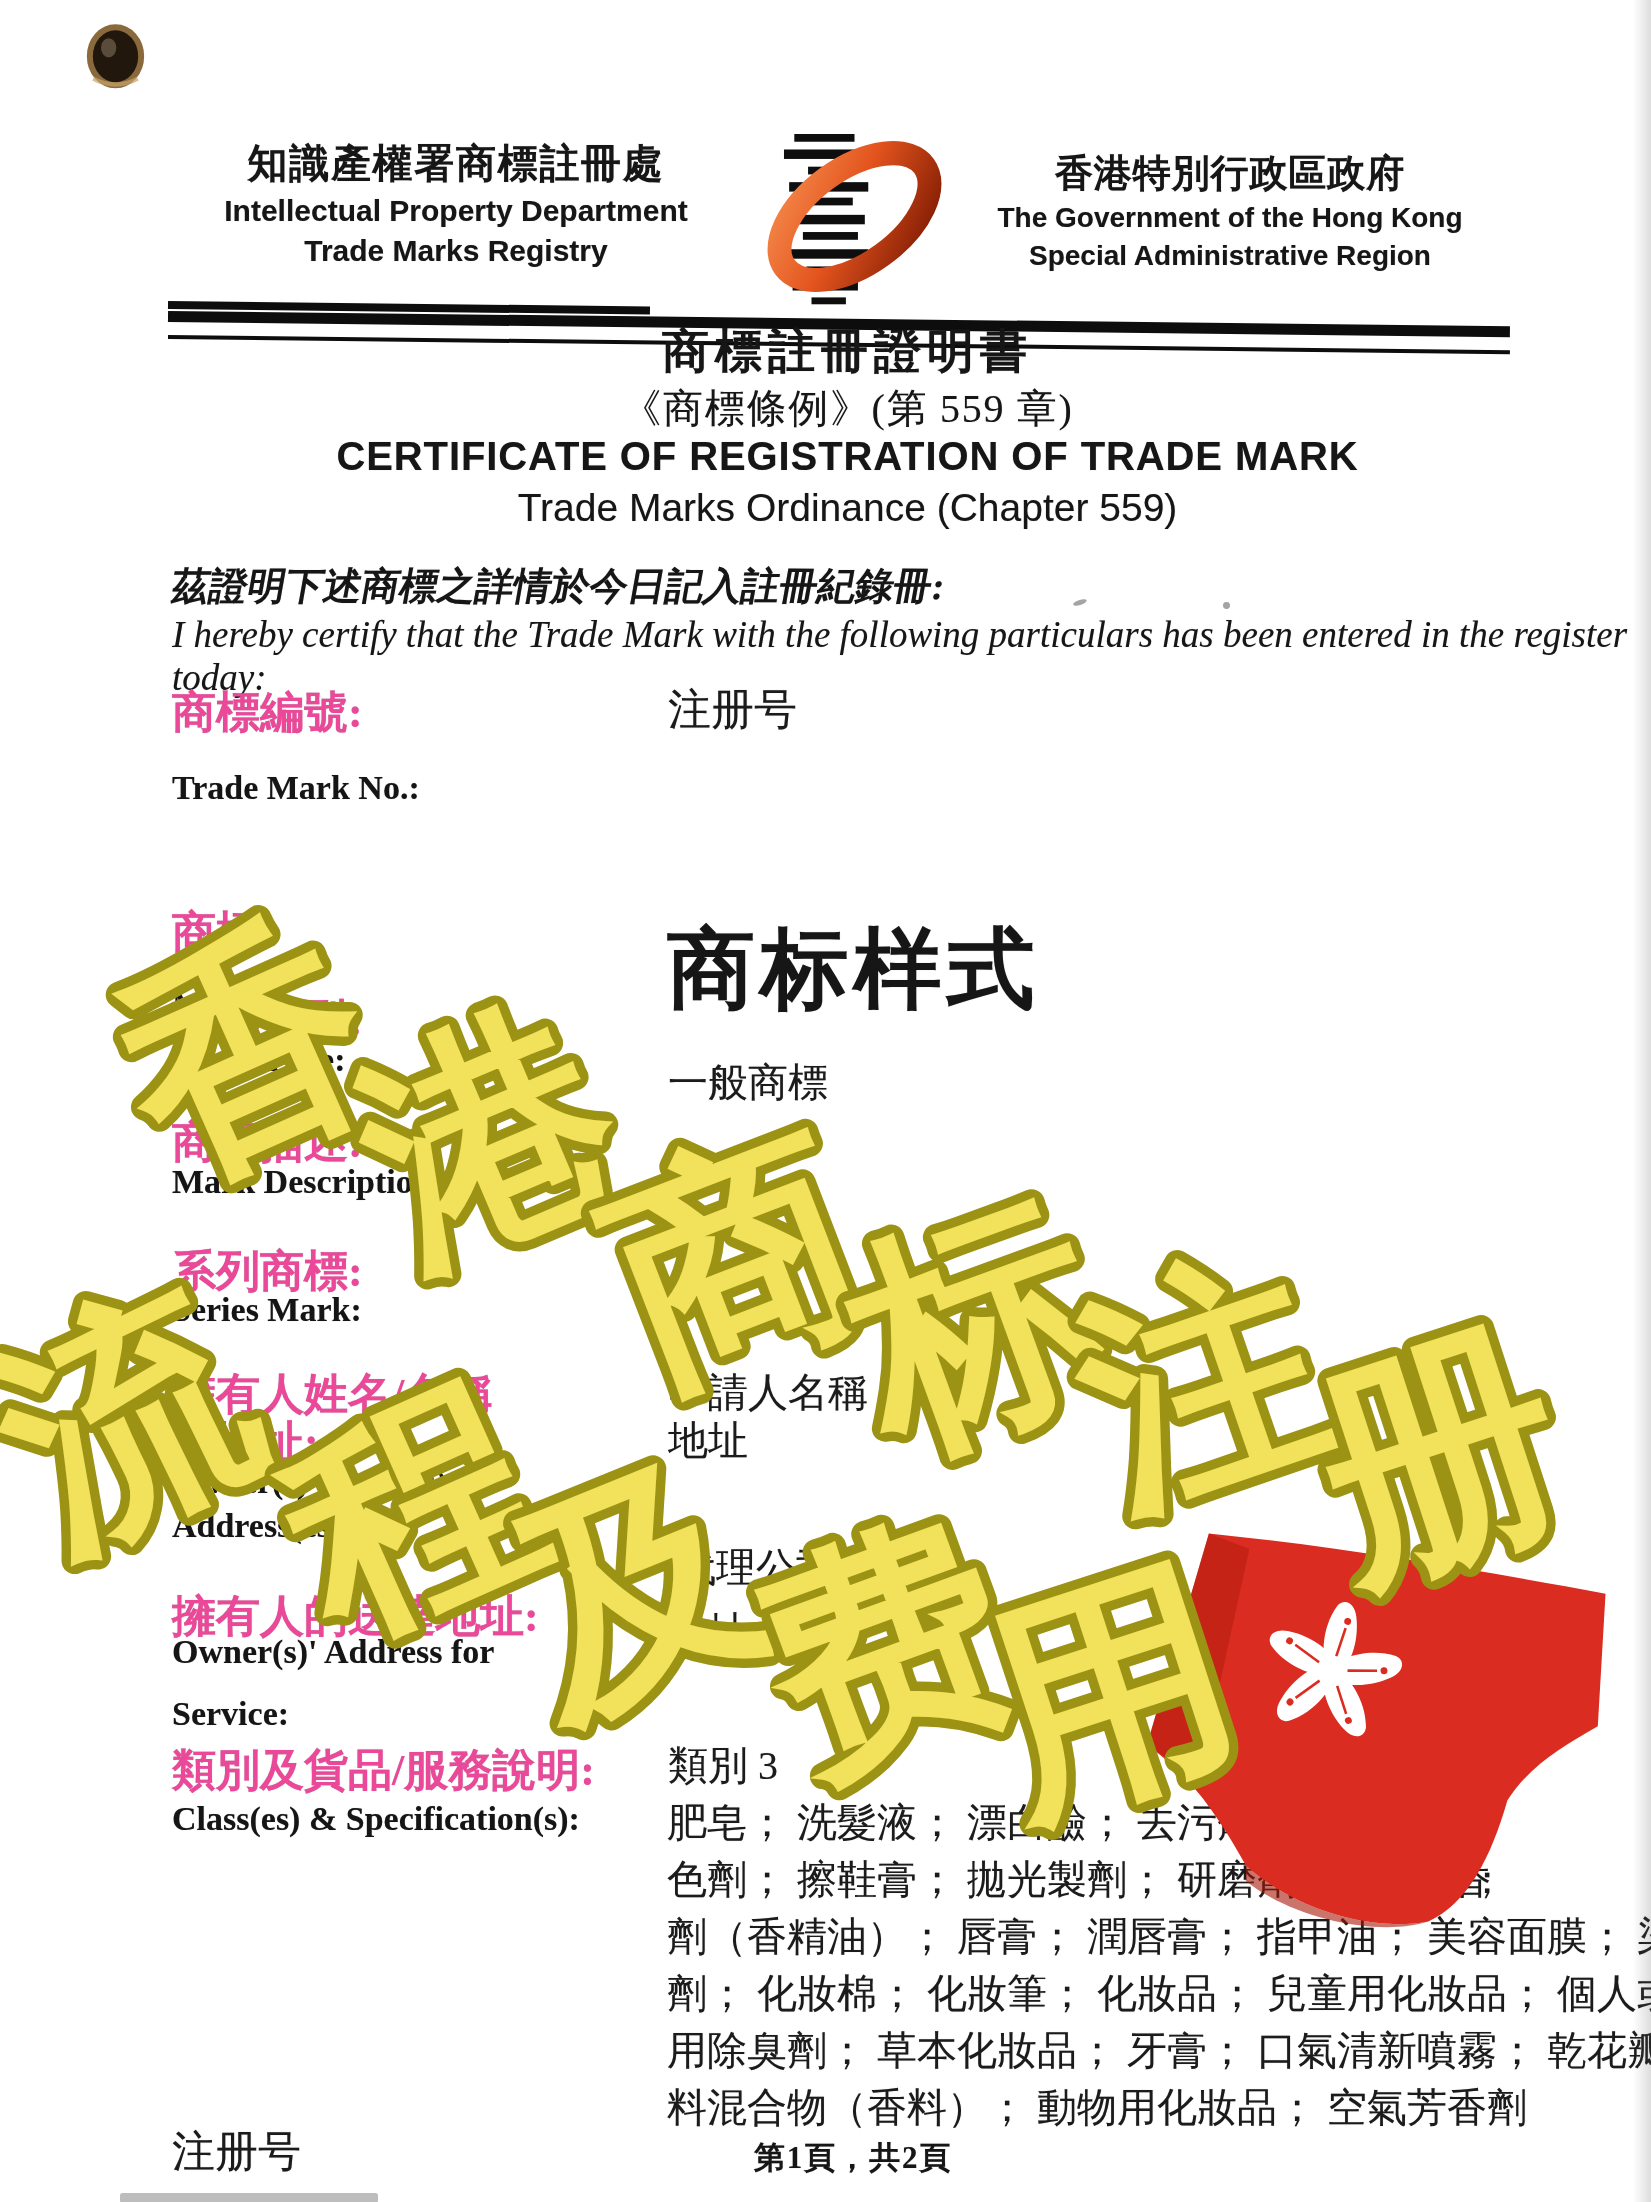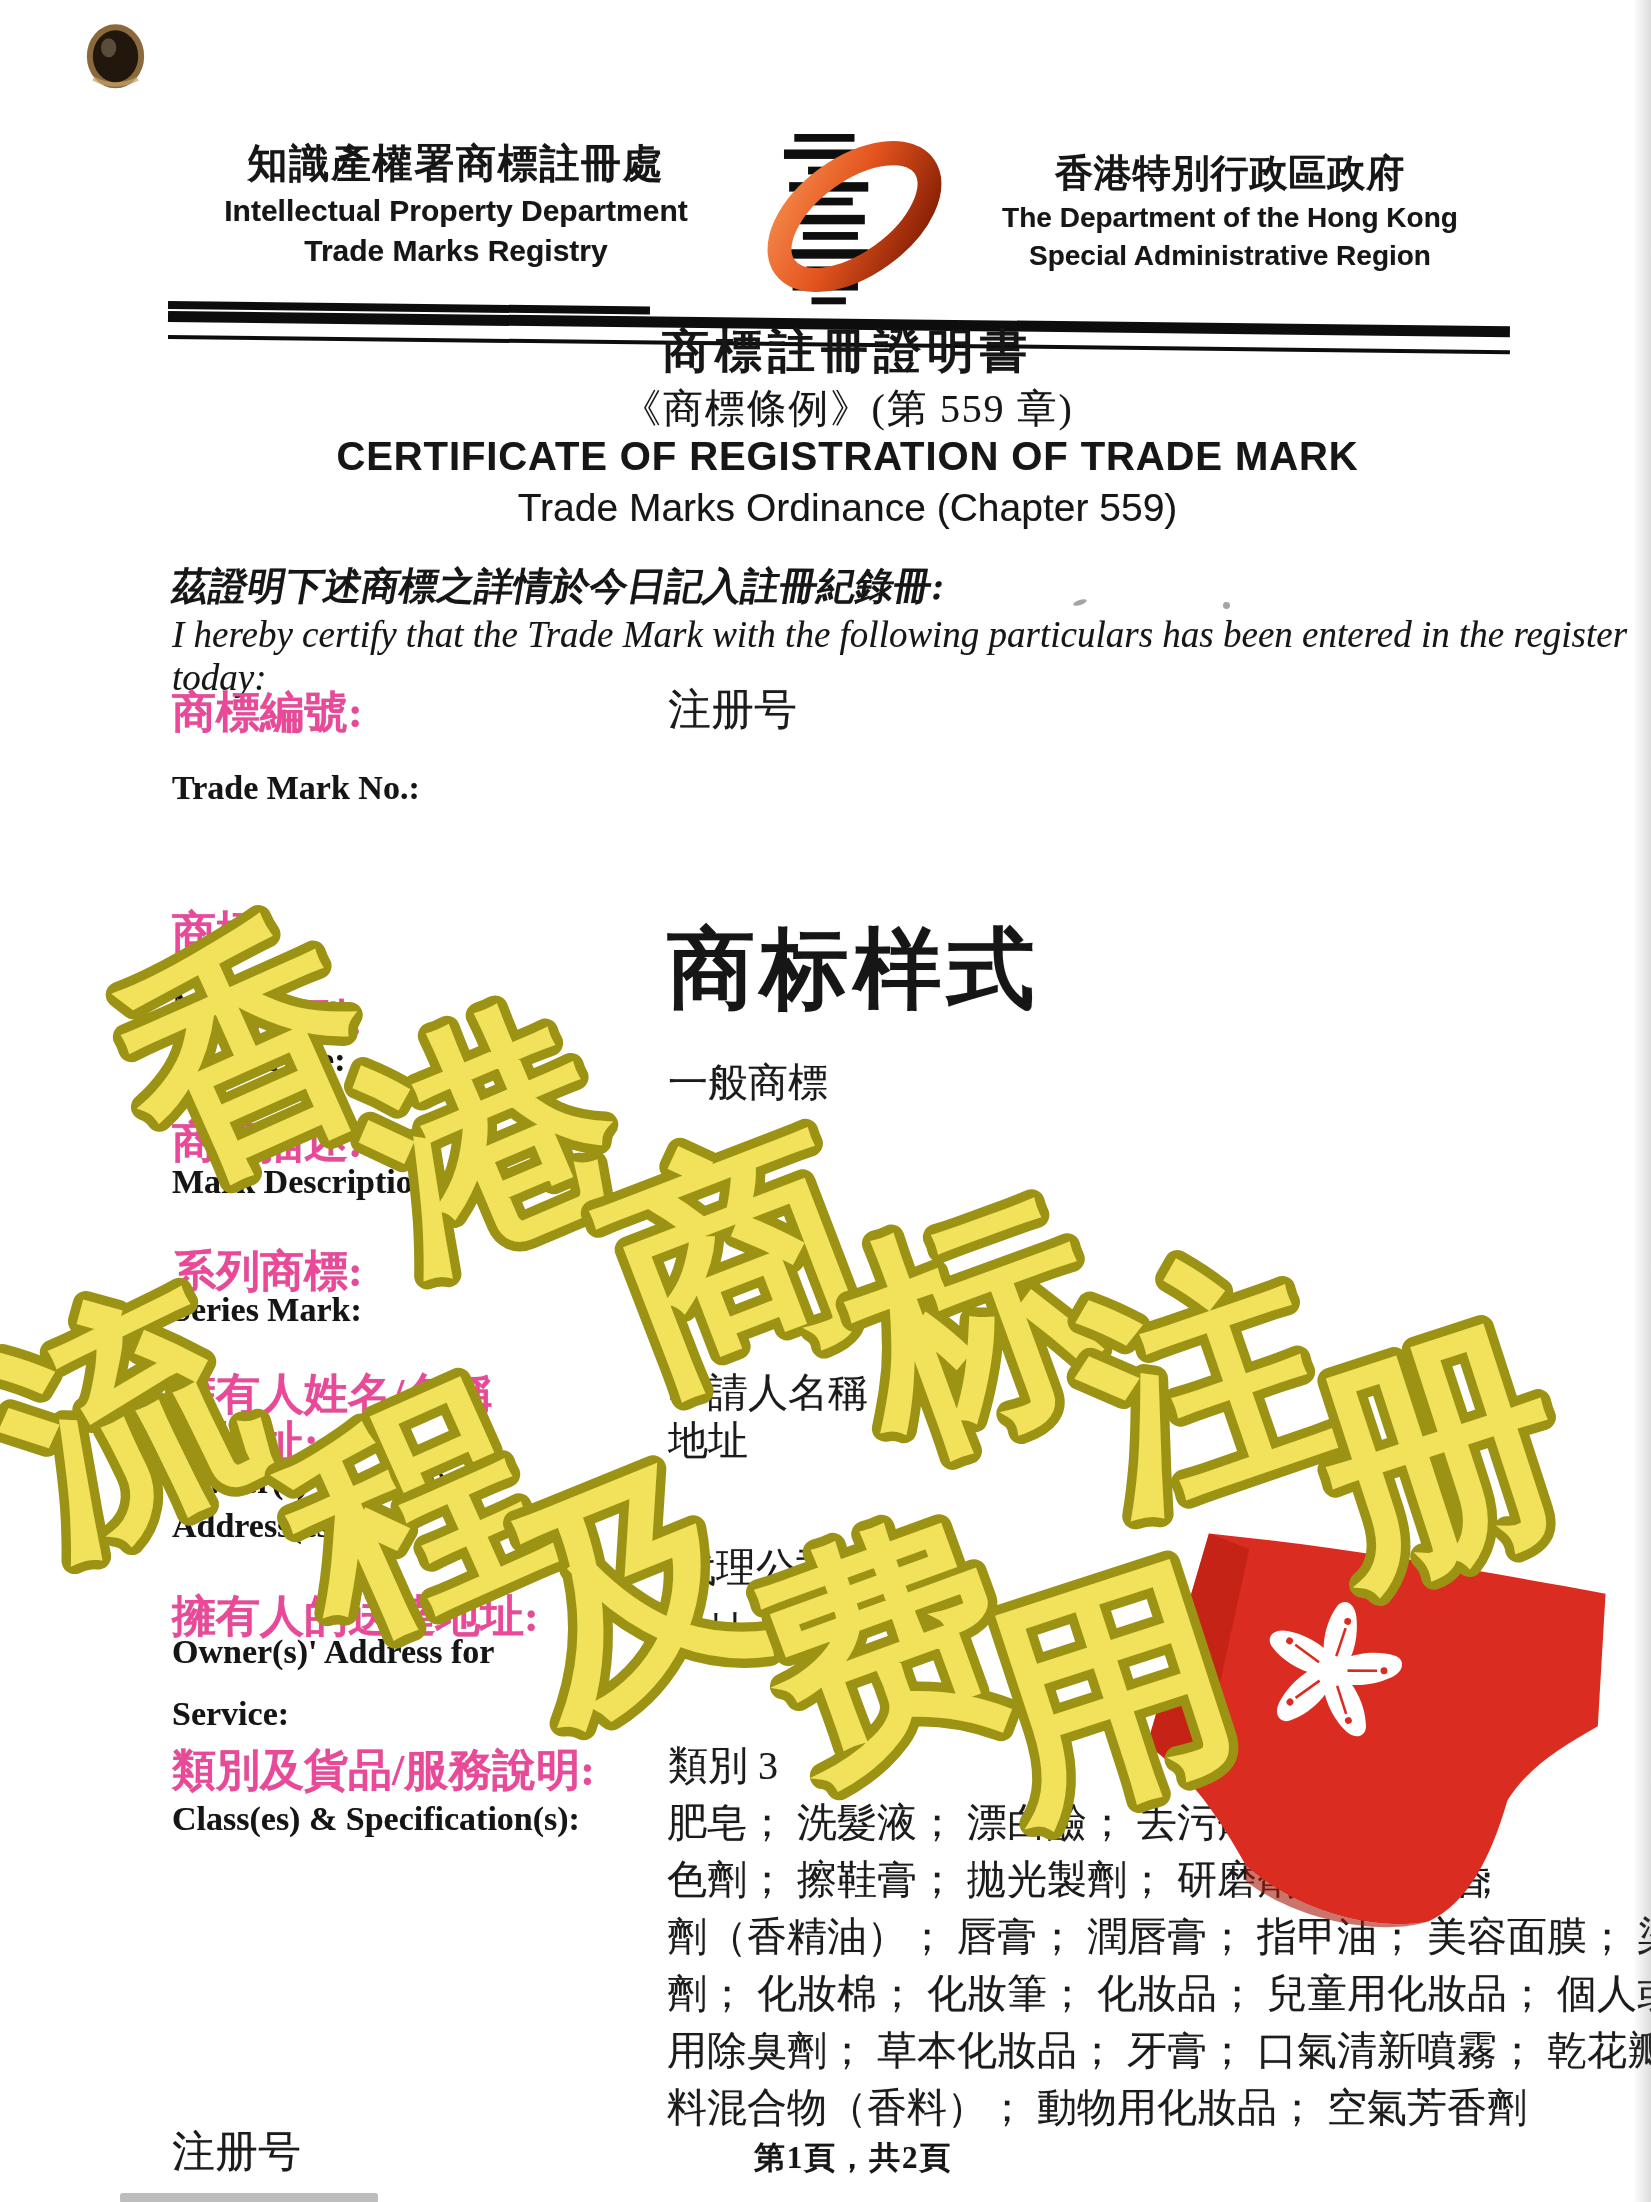--- a/index.html
+++ b/index.html
@@ -76,21 +76,21 @@
       <rect x="45" y="150" width="96" height="11"></rect>
       <rect x="69" y="170" width="50" height="9"></rect>
       <rect x="53" y="188" width="76" height="10"></rect>
       <rect x="75" y="206" width="40" height="8"></rect>
     </g>
     <ellipse cx="125" cy="112" rx="100" ry="55" fill="none" stroke="url(#ringGrad)" stroke-width="28" transform="rotate(-36 125 112)"></ellipse>
   </svg>
 
   <div class="abs" id="hdr-right">
     <div class="cn scan">香港特別行政區政府</div>
-    <div class="en scan">The Department of the Hong Kong</div>
+    <div class="en scan">The Government of the Hong Kong</div>
     <div class="en scan">Special Administrative Region</div>
   </div>
 
   <div class="abs rule" style="left:168px;top:301px;width:482px;height:7.7px;"></div>
   <div class="abs rule" style="left:168px;top:311px;width:1342px;height:11.2px;"></div>
   <div class="abs rule" style="left:168px;top:335px;width:1342px;height:4.3px;"></div>
 
   <div class="abs title-line scan" id="t-cn-main">商標註冊證明書</div>
   <div class="abs title-line scan" id="t-cn-sub">《商標條例》(第 559 章)</div>
   <div class="abs title-line scan" id="t-en-main">CERTIFICATE OF REGISTRATION OF TRADE MARK</div>

